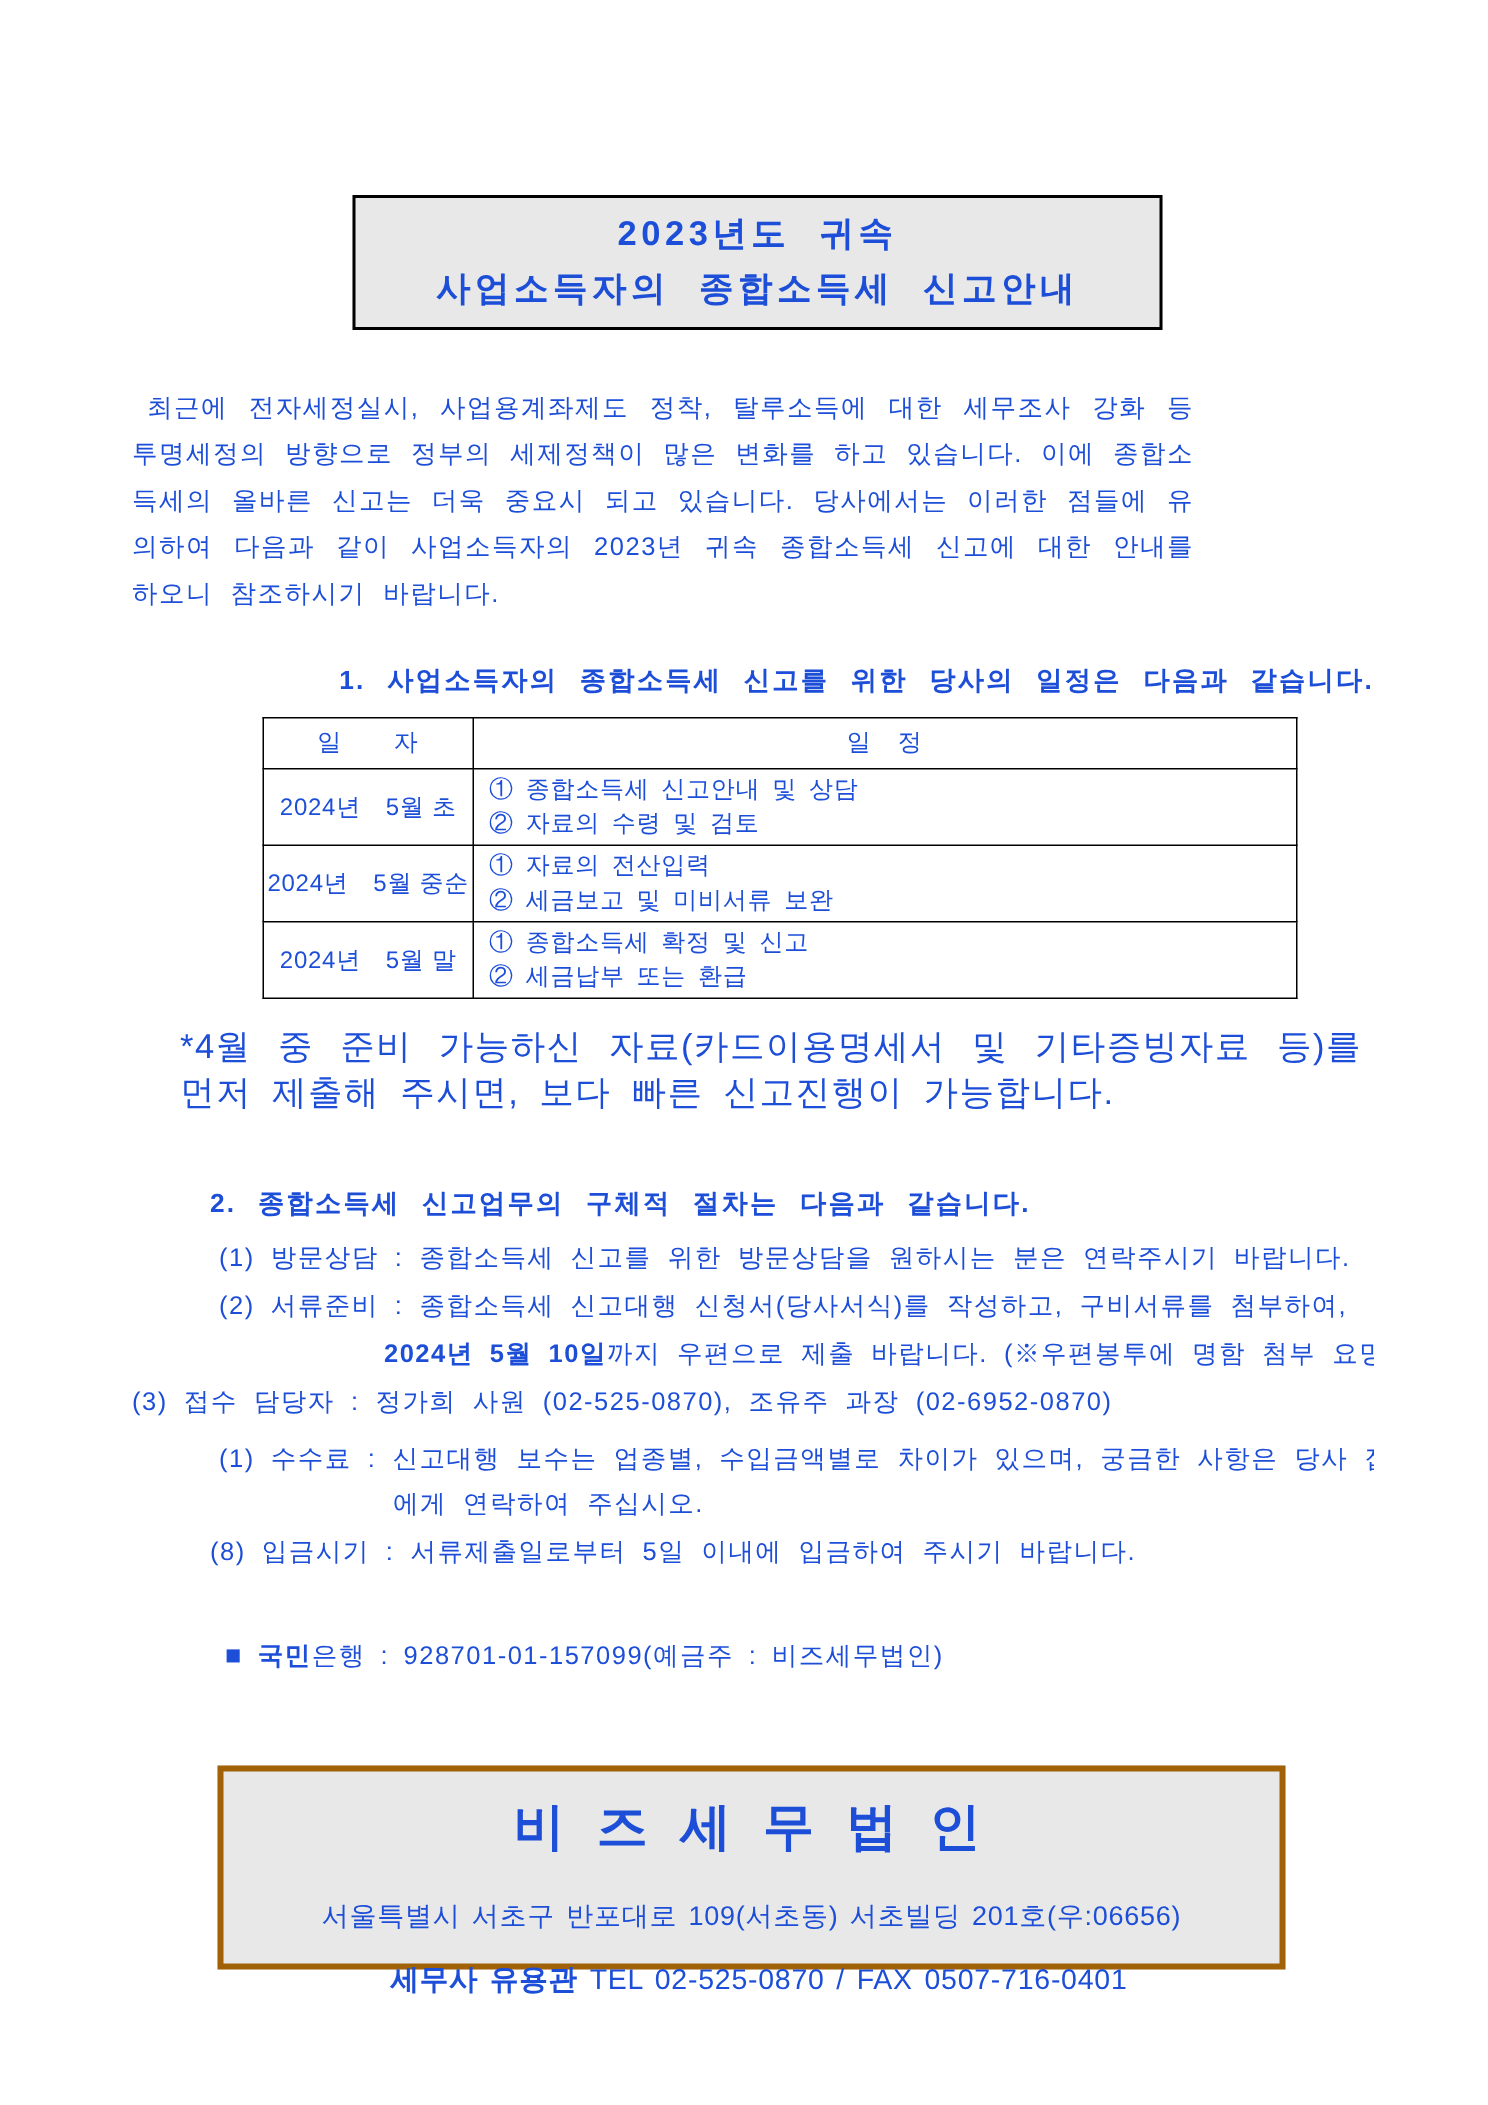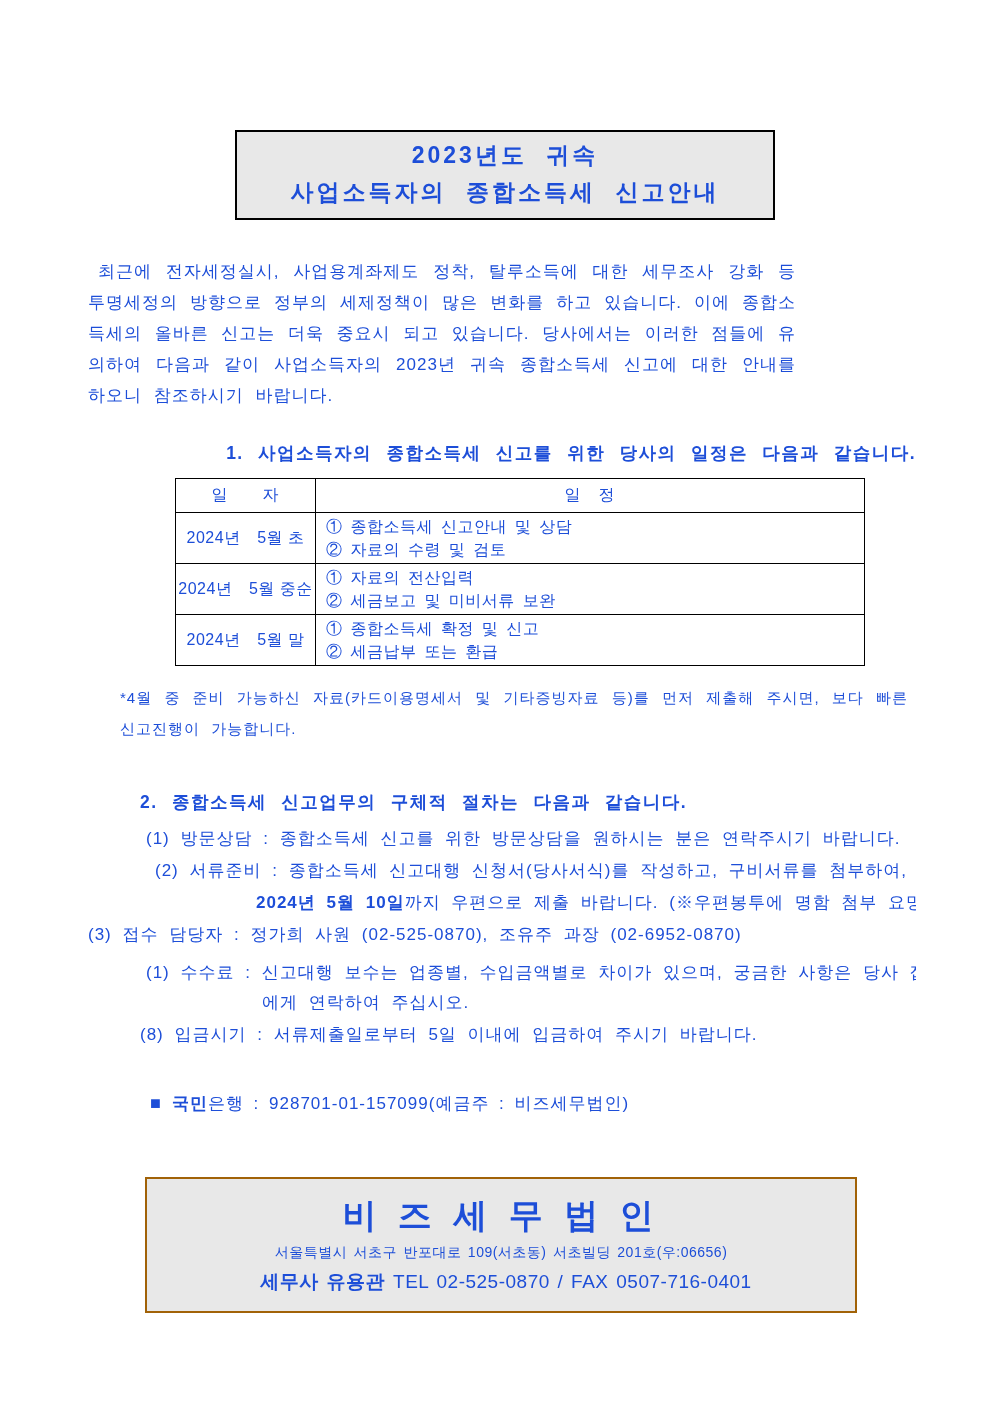--- a/index.html
+++ b/index.html
@@ -67,36 +67,36 @@
     text-align:center;
     letter-spacing:0.5px;
     font-size:16px;
   }
   .items-cell { padding:2px 10px; }
   .items-cell .sched-item { line-height:23px; letter-spacing:0.5px; word-spacing:3px; }
   
   .note {
     margin:16px 0 0 120px;
     width:788px;
-    font-size:15px;
+    font-size:23px;
     line-height:31px;
     text-align:justify;
     letter-spacing:1px;
     word-spacing:6px;
   }
   
   .line {
     font-size:17px;
     line-height:30px;
     letter-spacing:1px;
     word-spacing:5px;
     white-space:nowrap;
   }
   .s2-item1 { margin:10px 0 0 146px; }
-  .s2-item2 { margin:2px 0 0 146px;text-align:center; }
+  .s2-item2 { margin:2px 0 0 146px; }
   .s2-cont  { margin:2px 0 0 256px; }
   .s2-item3 { margin:2px 0 0 88px; }
   .bold { font-weight:bold; }
   .s3-item1 {
     margin:8px 0 0 146px;
     width:758px;
     font-size:17px;
     line-height:30px;
     letter-spacing:1px;
     word-spacing:5px;
@@ -111,39 +111,39 @@
     letter-spacing:1px;
     word-spacing:4px;
     white-space:nowrap;
   }
   .bank-bullet { font-size:18px; margin-right:10px; }
   
   .footer-box {
     box-sizing:border-box;
     width:712px; height:136px;
     margin:62px 0 0 145px;
-    border:2px solid #a16207;
+    border:4px solid #a16207;
     background:#e8e8e8;
     text-align:center;
   }
   .company-name {
     margin-top:14px;
     font-size:34px;
     font-weight:bold;
     letter-spacing:6px;
   }
   .footer-address {
-    margin-top:5px;
-    font-size:14px;
+    margin-top:24px;
+    font-size:18px;
     letter-spacing:0.5px;
     word-spacing:2px;
     white-space:nowrap;
   }
   .footer-contact {
-    margin-top:7px;
+    margin-top:18px;
     font-size:19px;
     letter-spacing:0.5px;
     word-spacing:2px;
     white-space:nowrap;
     padding-left:10px;
   }
   .footer-contact .rest { margin-left:8px; }
 </style>
 </head>
 <body>

